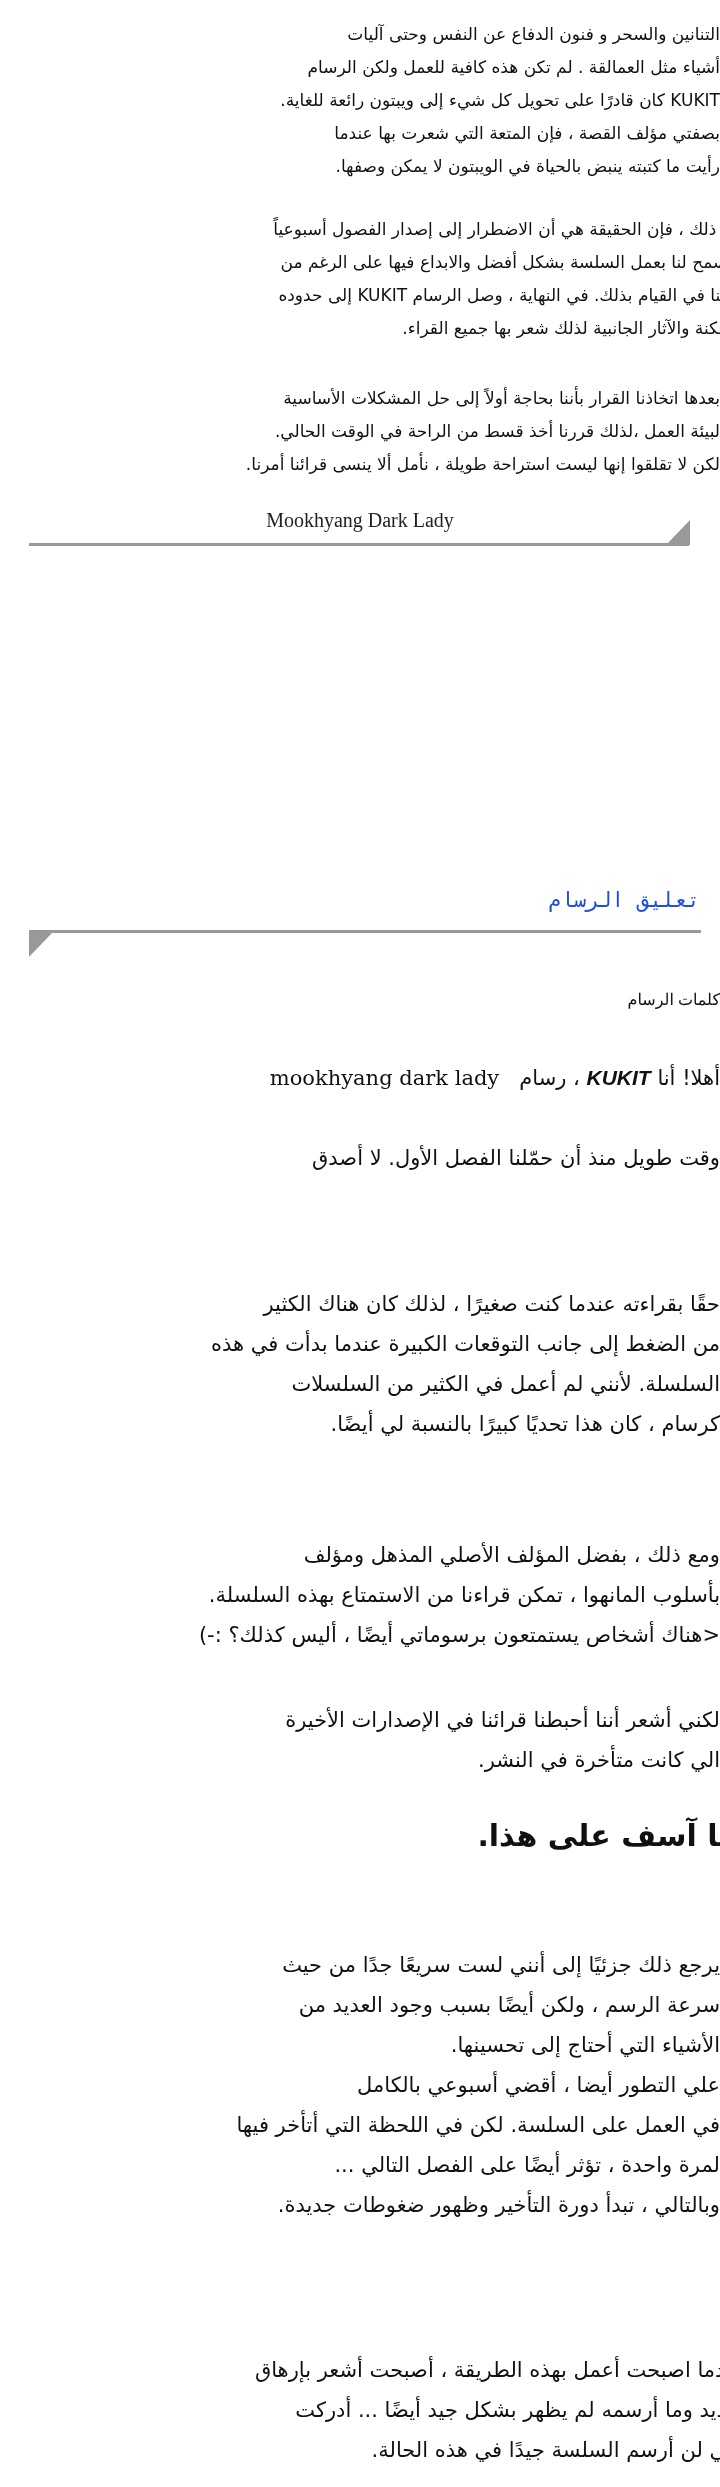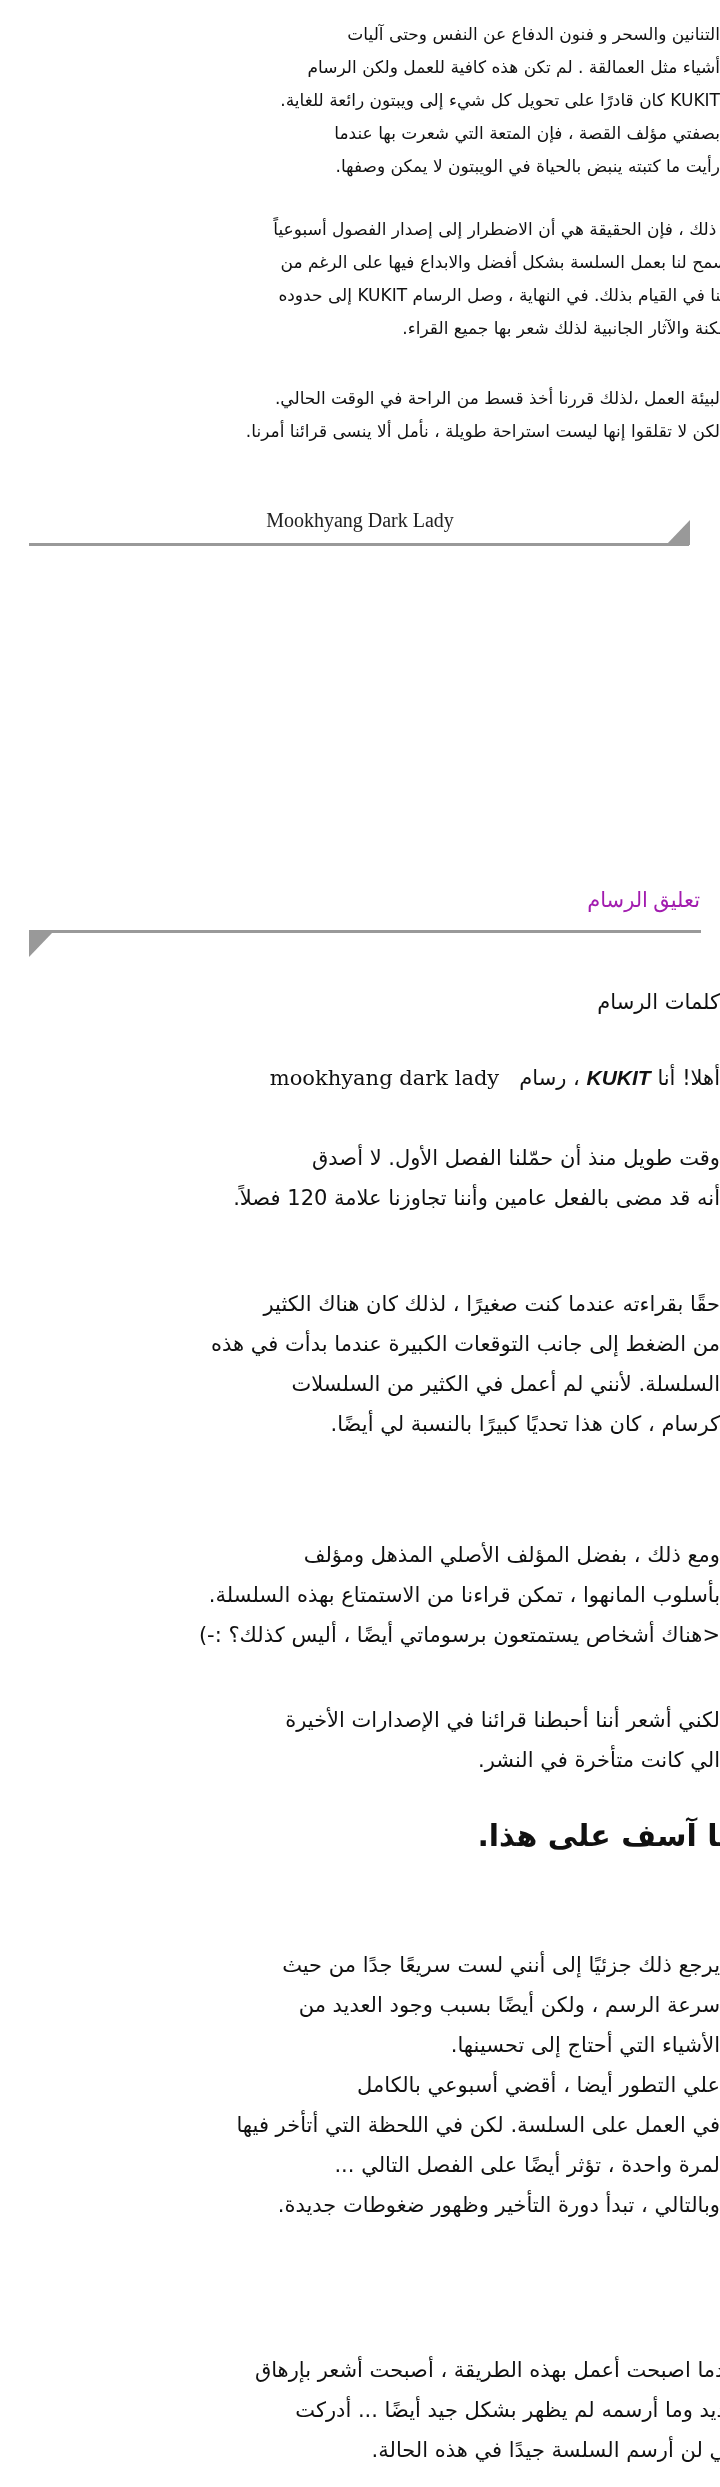--- a/index.html
+++ b/index.html
@@ -9,22 +9,22 @@
   .line { display: block; white-space: nowrap; }
   .ar { font-size: 17px; line-height: 33px; }
   .ar2 { font-size: 21px; line-height: 40px; }
   .latin { font-family: "DejaVu Serif", "Liberation Serif", serif; font-weight: normal; }
   .bold-latin { font-family: "Liberation Sans", sans-serif; font-weight: bold; font-style: italic; }
   .signature { position: absolute; left: 0; width: 720px; text-align: center;
                font-family: "Liberation Serif", serif; font-size: 20px; color: #222; }
   .rule { position: absolute; height: 3px; background: #999999; }
   .tri { position: absolute; width: 0; height: 0; }
   .section-heading { position: absolute; right: 20px; font-size: 21px; direction: rtl;
-                     font-family: Liberation Serif, serif; color: #a21caf; }
-  .title { font-size: 21px; }
+                     font-family: Liberation Mono, monospace; color: #1d4ed8; }
+  .title { font-size: 16px; font-family: Liberation Serif, serif; }
   .sorry { font-size: 30px; font-weight: bold; }
 </style>
 </head>
 <body>
 
 <div class="block ar" style="top:18px;">
   <span class="line">التنانين والسحر و فنون الدفاع عن النفس وحتى آليات</span>
   <span class="line">أشياء مثل العمالقة . لم تكن هذه كافية للعمل ولكن الرسام</span>
   <span class="line">KUKIT كان قادرًا على تحويل كل شيء إلى ويبتون رائعة للغاية.</span>
   <span class="line">بصفتي مؤلف القصة ، فإن المتعة التي شعرت بها عندما</span>
@@ -32,20 +32,21 @@
 </div>
 
 <div class="block ar" style="top:213px;padding-left:28px;">
   <span class="line">ومع ذلك ، فإن الحقيقة هي أن الاضطرار إلى إصدار الفصول أسبوعياً</span>
   <span class="line">لا يسمح لنا بعمل السلسة  بشكل أفضل والابداع فيها على الرغم من</span>
   <span class="line">رغبتنا في القيام بذلك. في النهاية ، وصل الرسام KUKIT إلى حدوده</span>
   <span class="line">الممكنة والآثار الجانبية لذلك شعر بها جميع القراء.</span>
 </div>
 
 <div class="block ar" style="top:382px;">
+  <span class="line">بعدها اتخاذنا القرار بأننا بحاجة أولاً إلى حل المشكلات الأساسية</span>
   <span class="line">لبيئة العمل ،لذلك قررنا أخذ قسط من الراحة في الوقت الحالي.</span>
   <span class="line">لكن لا تقلقوا إنها ليست استراحة طويلة ، نأمل ألا ينسى قرائنا أمرنا.</span>
 </div>
 
 <div class="signature" style="top:509px;">Mookhyang Dark Lady</div>
 
 <div class="rule" style="left:29px; width:660px; top:543px;"></div>
 <div class="tri" style="left:666px; top:520px; border-left:24px solid transparent; border-bottom:25px solid #999999;"></div>
 
 <div class="section-heading" style="top:888px;">تعليق الرسام</div>
@@ -58,21 +59,20 @@
 <div class="block ar2" style="top:1058px;">
   <span>أهلا! أنا</span>
   <span class="bold-latin">KUKIT</span>
   <span>، رسام</span>
   &nbsp;
   <span class="latin">mookhyang dark lady</span>
 </div>
 
 <div class="block ar2" style="top:1138px;">
   <span class="line">وقت طويل منذ أن حمّلنا الفصل الأول. لا أصدق</span>
-  <span class="line">أنه قد مضى بالفعل عامين وأننا تجاوزنا علامة 120 فصلاً.</span>
 </div>
 
 <div class="block ar2" style="top:1284px;">
   <span class="line">حقًا بقراءته عندما كنت صغيرًا ، لذلك كان هناك الكثير</span>
   <span class="line">من الضغط إلى جانب التوقعات الكبيرة عندما بدأت في هذه</span>
   <span class="line">السلسلة. لأنني لم أعمل في الكثير من السلسلات</span>
   <span class="line">كرسام ، كان هذا تحديًا كبيرًا بالنسبة لي أيضًا.</span>
 </div>
 
 <div class="block ar2" style="top:1535px;">

